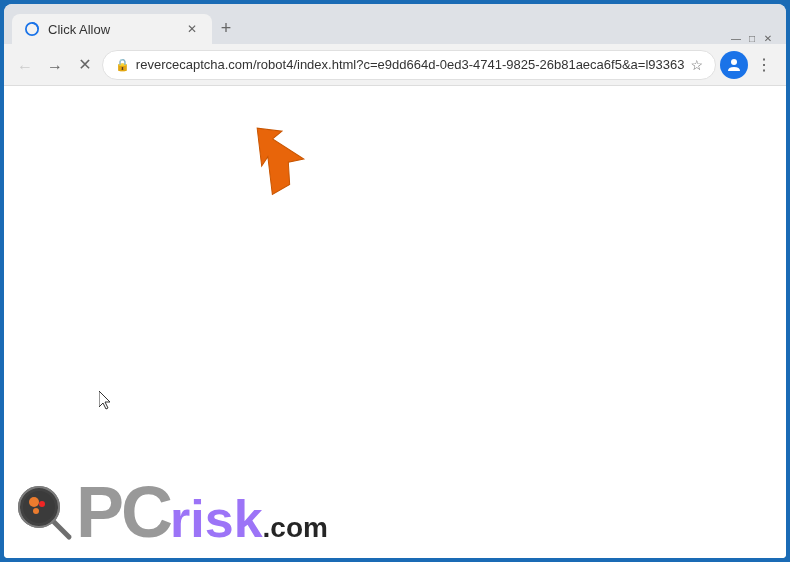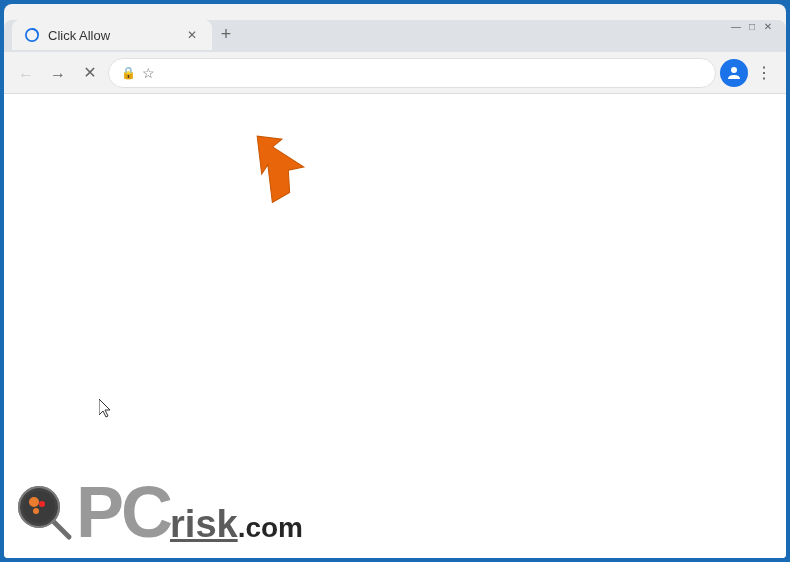--- a/index.html
+++ b/index.html
@@ -18,25 +18,24 @@
       background: #f2f2f2;
       border-radius: 8px 8px 4px 4px;
       display: flex;
       flex-direction: column;
       overflow: hidden;
     }
 
     
     .title-bar {
       background: #dee1e6;
-      height: 32px;
-      display: flex;
-      align-items: flex-start;
+      height: 40px;
+      display: flex;
+      align-items: flex-end;
       border-radius: 8px 8px 0 0;
-      margin-top: 16px;
     }
 
     .tabs-area {
       display: flex;
       align-items: flex-end;
       flex: 1;
       padding-left: 8px;
     }
 
     .tab-active {
@@ -257,25 +256,24 @@
 
     .wm-pc {
       font-size: 72px;
       font-weight: 700;
       color: #888;
       font-family: Arial Black, Arial, sans-serif;
       letter-spacing: -3px;
     }
 
     .wm-risk {
-      font-size: 38px;
+      font-size: 52px;
       font-weight: 700;
-      color: #404040;
+      color: #8b5cf6;
       font-family: Arial, sans-serif;
-      text-decoration: underline;
     }
 
     .wm-dot-com {
       font-size: 28px;
       font-weight: 700;
       color: #000000;
       font-family: Arial, sans-serif;
     }
   </style>
 </head>
@@ -318,20 +316,21 @@
       <span>←</span>
     </div>
     <div class="nav-btn">
       <span>→</span>
     </div>
     <div class="nav-btn">
       <span>✕</span>
     </div>
     <div class="address-bar-container">
       <span class="lock-icon">🔒</span>
+      <span class="address-text">revercecaptcha.com/robot4/index.html?c=e9dd664d-0ed3-4741-9825-26b81aeca6f5&amp;a=l93363</span>
       <span class="star-icon">☆</span>
     </div>
     <div class="toolbar-right">
       <div class="avatar-btn">
         <svg width="16" height="16" viewBox="0 0 16 16">
           <circle cx="8" cy="5" r="3" fill="white"></circle>
           <path d="M2 14 Q2 10 8 10 Q14 10 14 14" fill="white"></path>
         </svg>
       </div>
       <div class="menu-btn">

